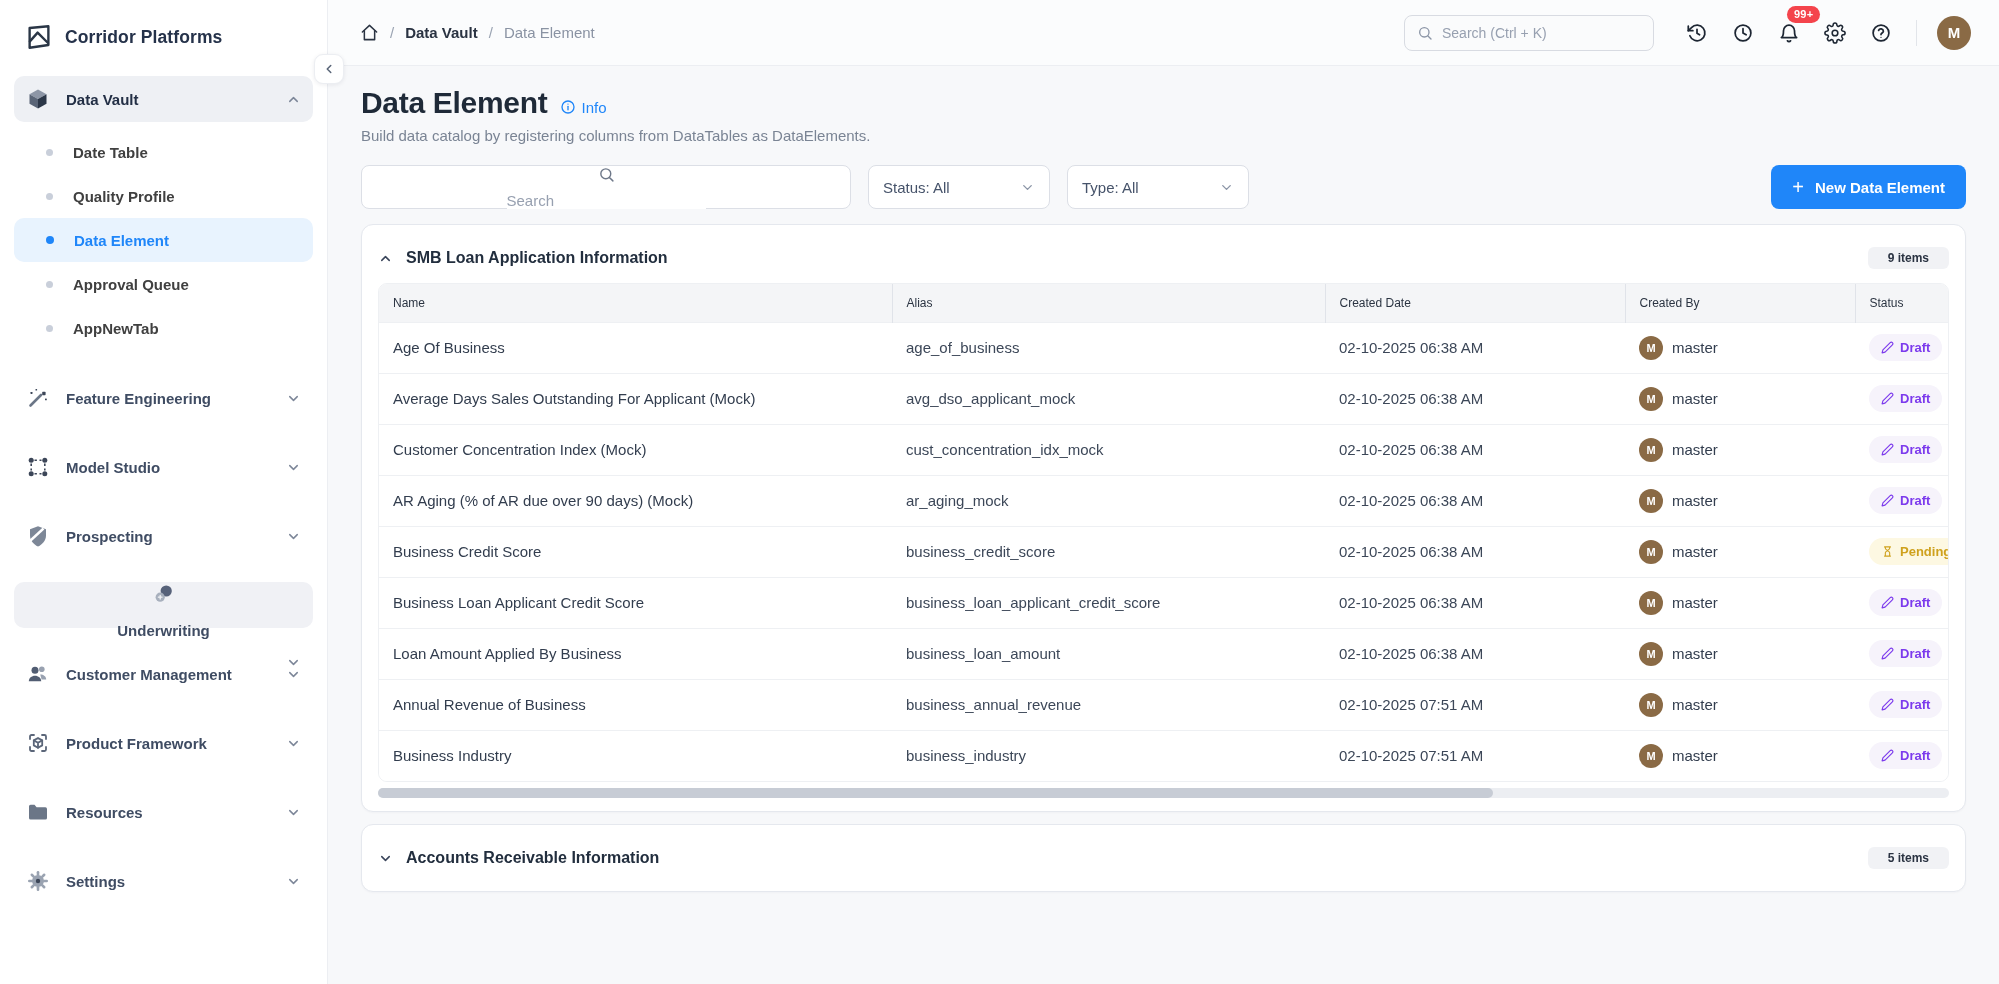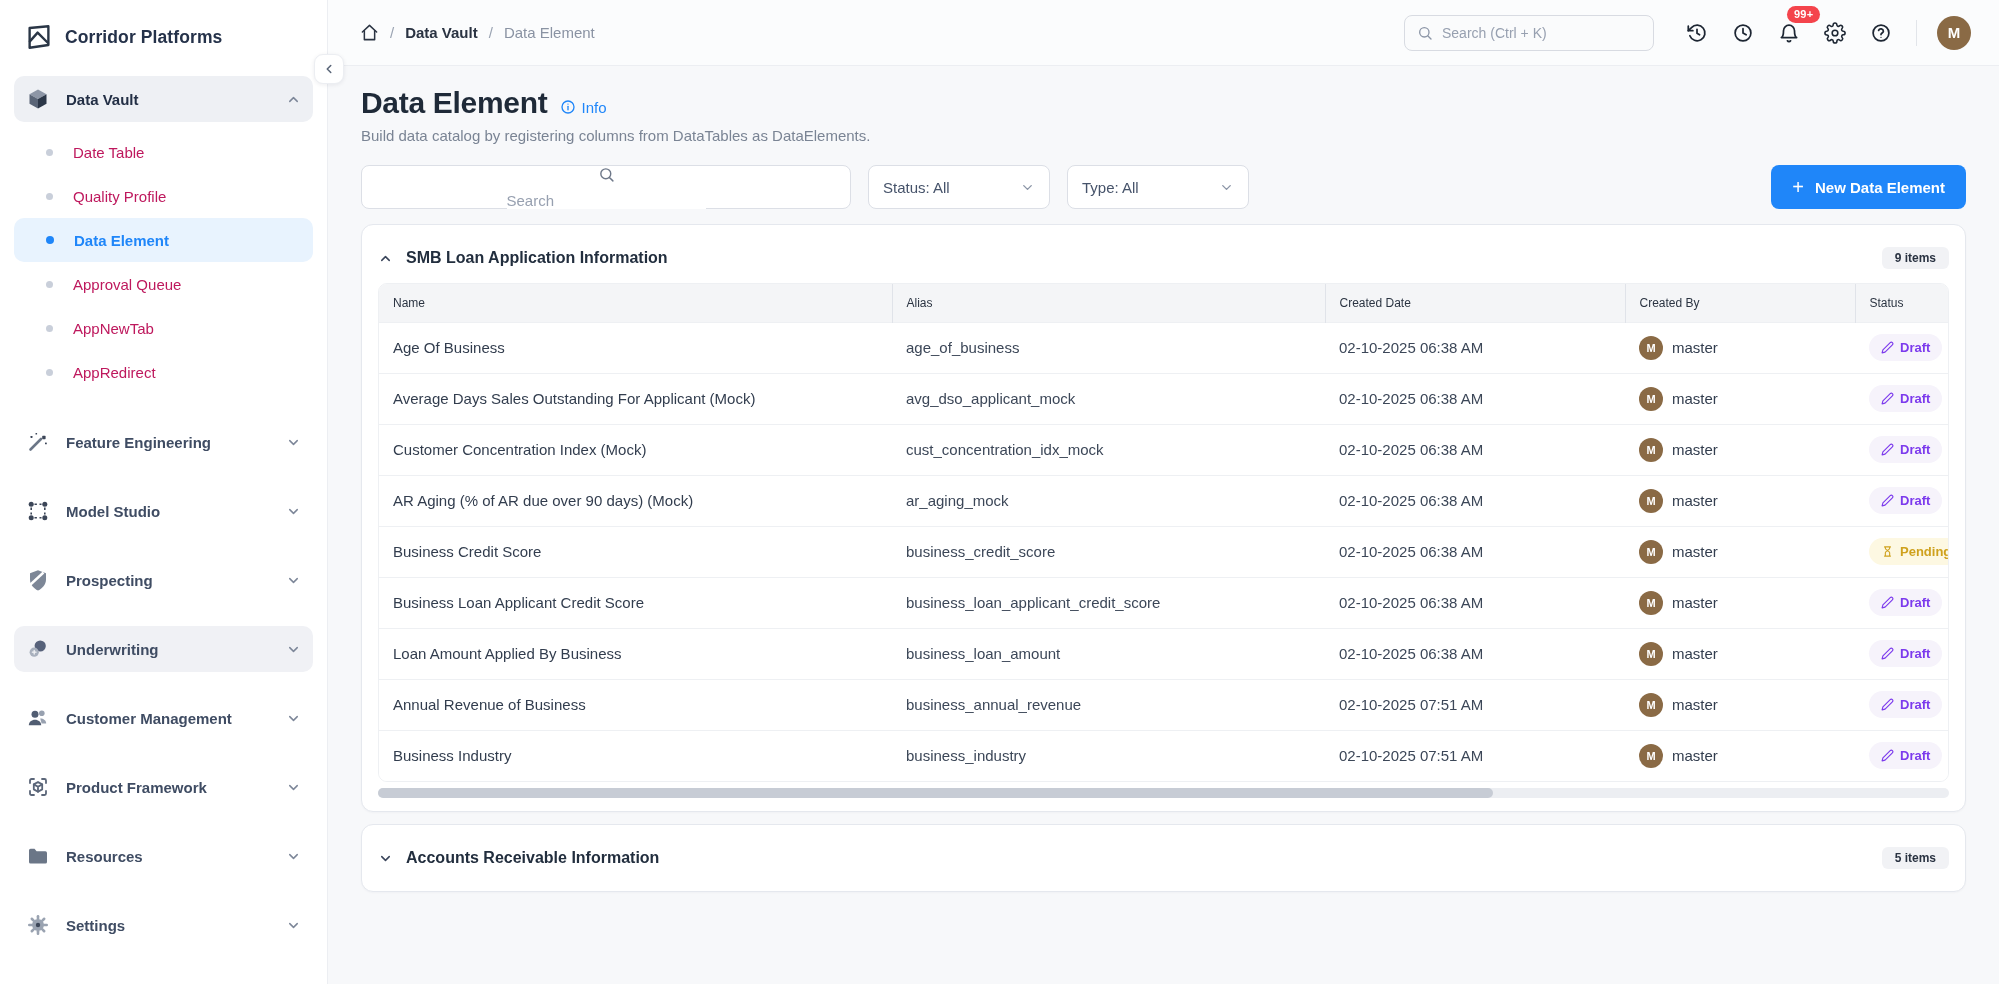--- a/index.html
+++ b/index.html
@@ -11,25 +11,25 @@
   .logo-row { display:flex; align-items:center; gap:11px; padding:22px 24px 14px; }
   .logo-icon svg { width:30px; height:30px; display:block; }
   .brand-name { font-size:17.5px; font-weight:700; color:#25324a; letter-spacing:.1px; }
   .nav { padding:10px 14px 0; }
   .nav-parent { display:flex; align-items:center; gap:16px; height:46px; padding:0 12px; border-radius:10px;
                 color:#3f4c63; font-size:15px; font-weight:600; cursor:pointer; }
   .nav-parent .nav-icon { width:24px; height:24px; display:flex; }
   .nav-parent .nav-icon svg { width:24px; height:24px; }
   .nav-parent .chev { margin-left:auto; color:#7c8698; display:flex; }
   .nav-parent.section-open { background:#eef0f4; color:#232f45; font-weight:700; }
-  .nav-parent.highlighted { background:#f0f1f5; }
+  .nav-parent.highlighted { background:#f0f1f5;flex-direction:column; }
   .nav-modules .nav-parent { margin-top:23px; }
   .nav-sub-list { padding:8px 0 2px; }
   .nav-sub { display:flex; align-items:center; gap:20px; height:44px; border-radius:10px; padding:0 12px 0 32px;
-             font-size:15px; color:#be185d; font-weight:400; cursor:pointer; }
+             font-size:15px; color:#404040; font-weight:700; cursor:pointer; }
   .nav-sub .dot { width:7px; height:7px; border-radius:50%; background:#c9cfda; flex:none; }
   .nav-sub.active { background:#e8f3fe; color:#1f86f9; font-weight:700; }
   .nav-sub.active .dot { background:#1f86f9; width:8px; height:8px; }
   .collapse-btn { position:absolute; left:314px; top:54px; width:30px; height:30px; border-radius:9px; background:#fff;
                   border:1px solid #eceef2; box-shadow:0 1px 4px rgba(20,30,50,.08); display:flex; align-items:center;
                   justify-content:center; color:#5a6678; z-index:5; cursor:pointer; }
 
   
   .main { flex:1; display:flex; flex-direction:column; min-width:0; }
   .topbar { height:66px; background:#fbfcfd; border-bottom:1px solid #eceef2; display:flex; align-items:center;
@@ -76,21 +76,21 @@
                  font-family:"Liberation Sans",sans-serif; }
   .primary-btn .plus { font-size:20px; font-weight:400; line-height:1; }
 
   
   .card { background:#fff; border:1px solid #e5e8ee; border-radius:12px; padding:13px 16px; margin-top:15px;
           box-shadow:0 1px 2px rgba(25,35,55,.03); }
   .card.second { margin-top:12px; }
   .group-header { display:flex; align-items:center; gap:13px; height:40px; cursor:pointer; }
   .group-chev { color:#39445a; display:flex; }
   .group-title { font-size:16px; font-weight:700; color:#222e3e; }
-  .count-badge { margin-left:auto; background:#f1f2f5; border-radius:6px; padding:4px 13px; font-size:12px;
+  .count-badge { margin-left:auto; background:#f1f2f5; border-radius:6px; padding:4px 20px; font-size:12px;
                  font-weight:700; color:#2a3342; }
   .table-frame { margin-top:5px; border-radius:9px; overflow:hidden; border:1px solid #eef0f3; }
   table { border-collapse:collapse; width:1850px; table-layout:fixed; }
   thead th { background:#f4f5f7; text-align:left; font-size:12px; font-weight:500; color:#2b3442; padding:0 14px;
              height:38px; border-left:1px solid #e0e3e9; }
   thead th:first-child { border-left:none; }
   tbody td { padding:0 14px; height:51px; font-size:15px; border-top:1px solid #eef0f3; background:#fff; color:#323d4e; }
   td.alias-cell, td.date-cell { color:#3c4758; }
   .user-chip { display:flex; align-items:center; gap:9px; }
   .avatar-sm { width:24px; height:24px; border-radius:50%; background:#8a6a45; color:#fff; font-size:11px; font-weight:700;
@@ -146,24 +146,20 @@
           <span>Data Element</span>
         </div>
         <div class="nav-sub">
           <span class="dot"></span>
           <span>Approval Queue</span>
         </div>
         <div class="nav-sub">
           <span class="dot"></span>
           <span>AppNewTab</span>
         </div>
-        <div class="nav-sub">
-          <span class="dot"></span>
-          <span>AppRedirect</span>
-        </div>
       </div>
       <div class="nav-modules">
         <div class="nav-parent">
           <span class="nav-icon">
             <svg viewBox="0 0 24 24">
               <line x1="4.5" y1="19.5" x2="15" y2="9" stroke="#6b7687" stroke-width="2.6" stroke-linecap="round"></line>
               <rect x="16.2" y="5.8" width="3.4" height="3.4" rx="0.6" fill="#3c4658"></rect>
               <rect x="4.5" y="6" width="2" height="2" rx="0.4" fill="#3c4658"></rect>
               <rect x="9.5" y="3" width="1.6" height="1.6" rx="0.3" fill="#3c4658"></rect>
               <rect x="19" y="12.5" width="1.8" height="1.8" rx="0.4" fill="#3c4658"></rect>

